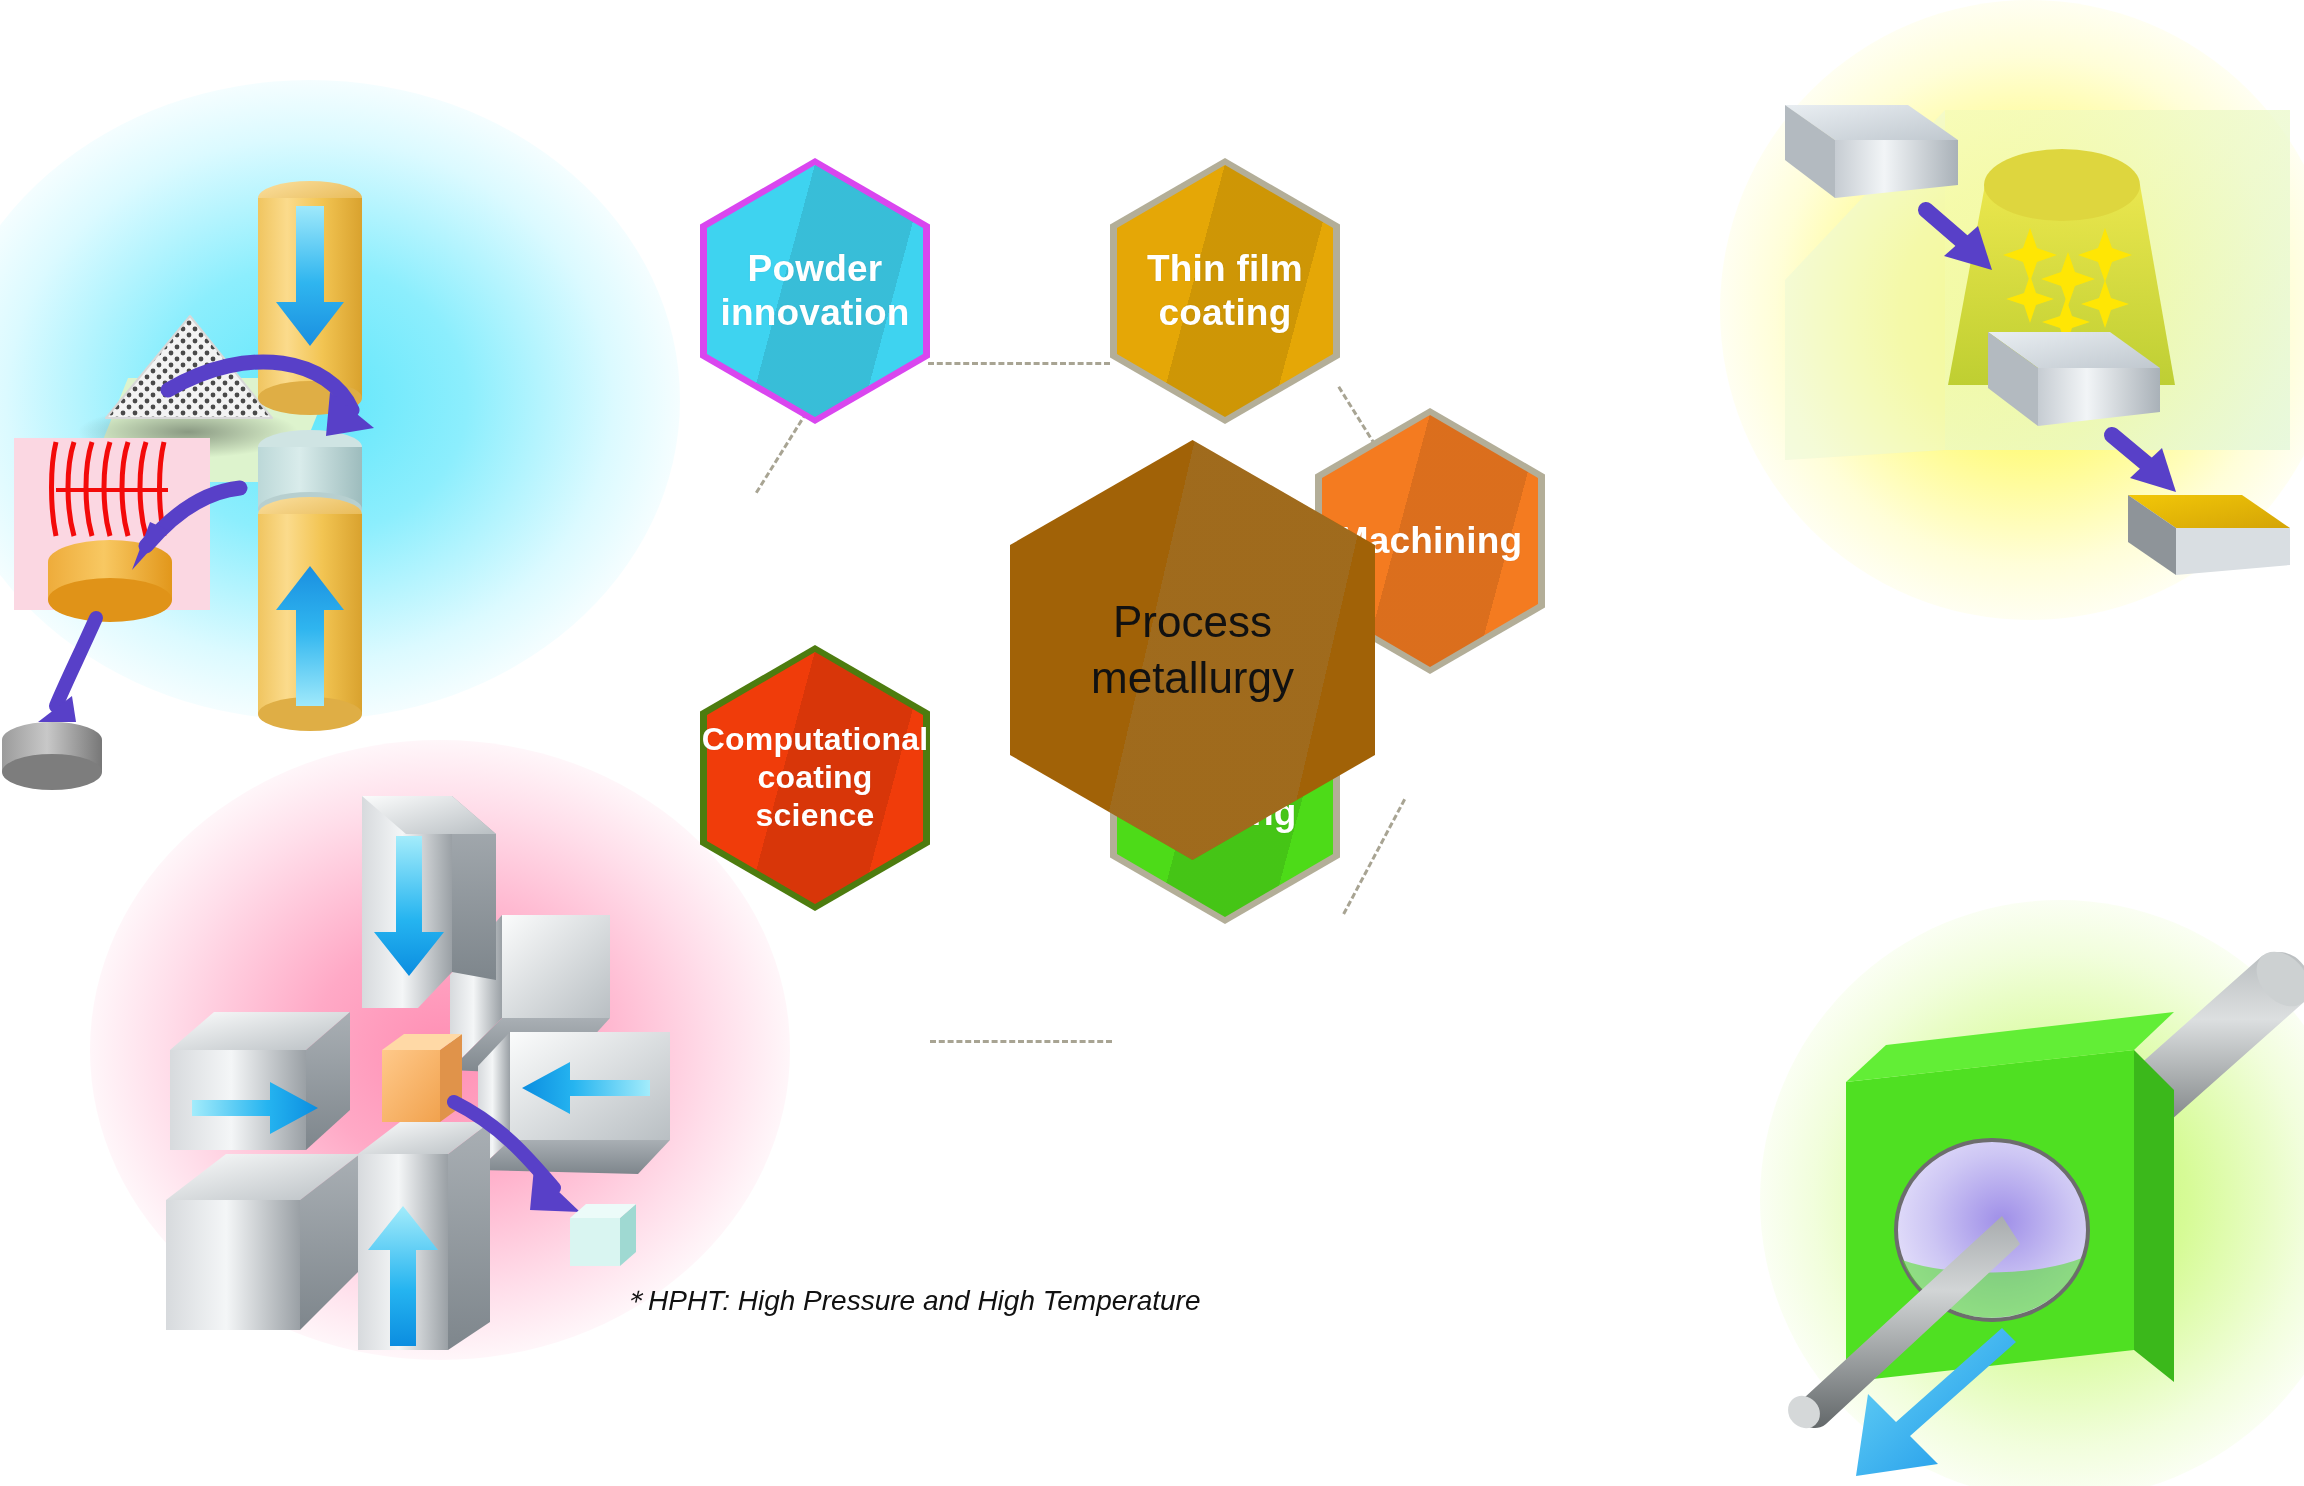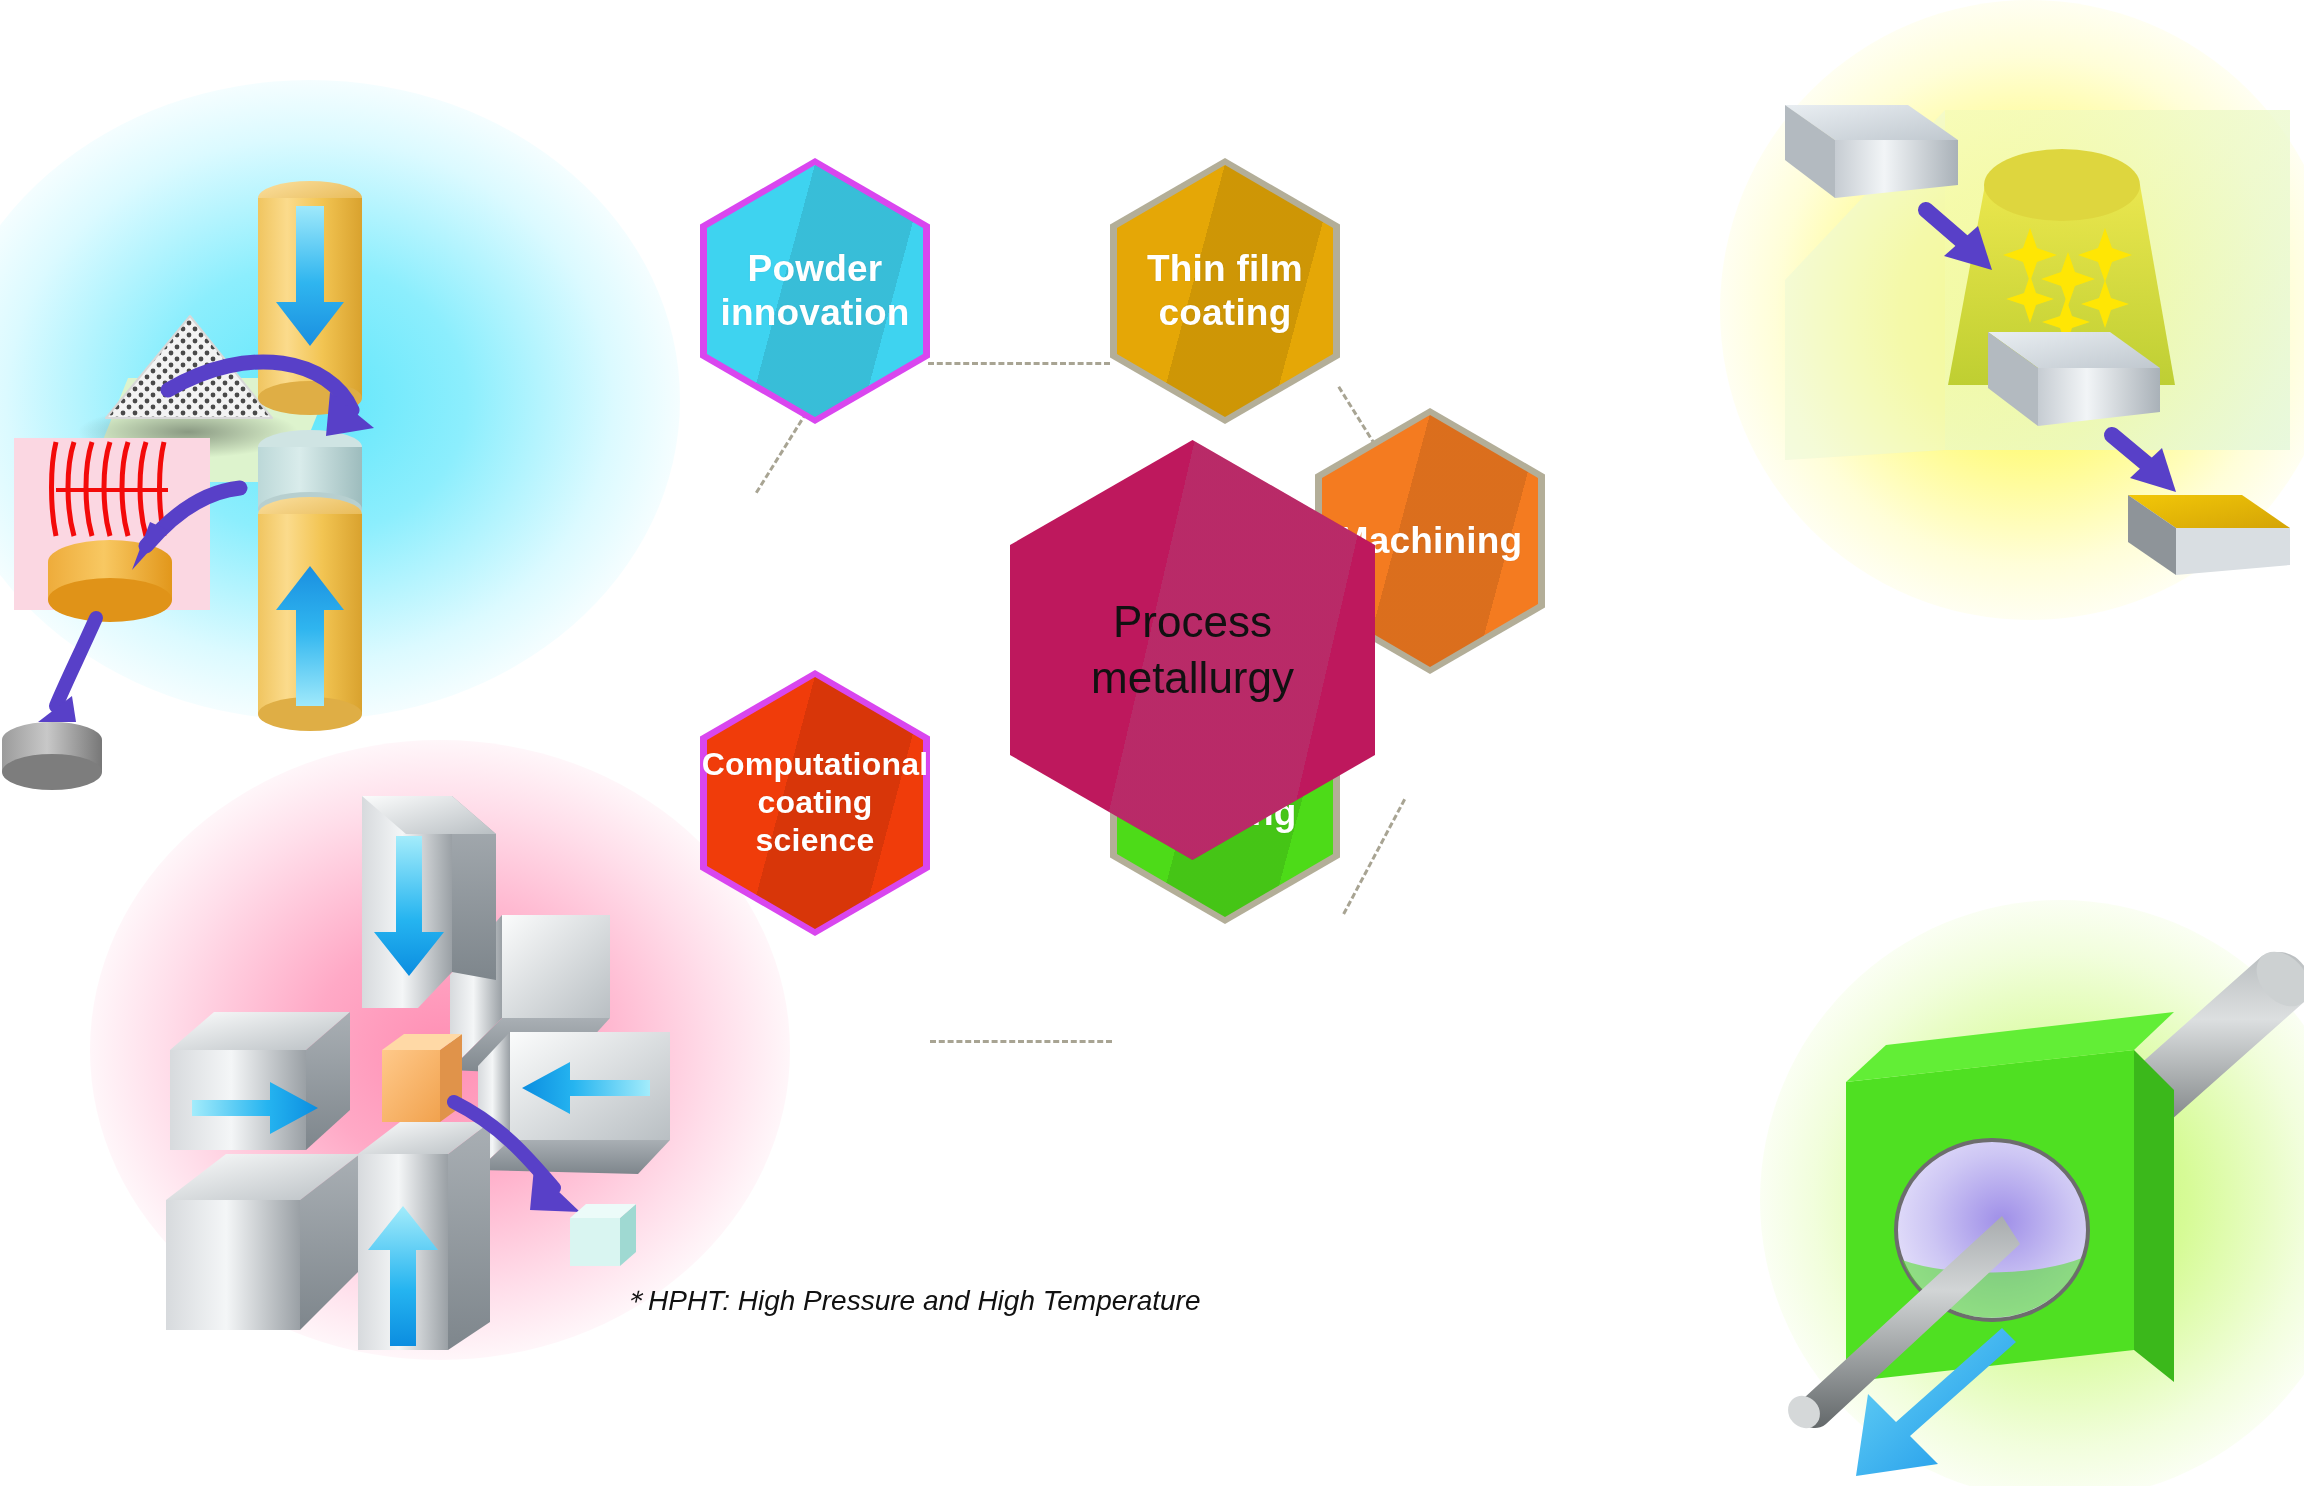--- a/index.html
+++ b/index.html
@@ -39,21 +39,21 @@
     background:linear-gradient(105deg, rgba(255,255,255,0) 38%, rgba(0,0,0,.10) 38%, rgba(0,0,0,.10) 78%, rgba(255,255,255,0) 78%);
   }
   .hex .lbl{position:relative;z-index:3;font-size:37px;font-weight:600;
     letter-spacing:.2px;padding:0 10px;text-shadow:0 0 2px rgba(0,0,0,.07);}
   .hex.small .lbl{font-size:32px;}
 
   
   .hex-center{
     position:absolute;left:310px;top:300px;width:365px;height:420px;
     clip-path:polygon(50% 0%,100% 25%,100% 75%,50% 100%,0% 75%,0% 25%);
-    background:#be185d;
+    background:#a16207;
     display:flex;align-items:center;justify-content:center;
   }
   .hex-center .sheen2{
     position:absolute;inset:0;
     clip-path:polygon(50% 0%,100% 25%,100% 75%,50% 100%,0% 75%,0% 25%);
     background:linear-gradient(103deg, rgba(255,255,255,0) 40%, rgba(150,165,175,.13) 40%, rgba(150,165,175,.13) 80%, rgba(255,255,255,0) 80%);
   }
   .hex-center .ctext{position:relative;z-index:3;color:#111;font-size:44px;
     font-weight:400;text-align:center;line-height:1.28;}
 
@@ -436,21 +436,21 @@
 
     <div class="hex" style="left:410px;top:518px;background:#b3ae98;">
       <div class="inner" style="background:#4ddb18;"></div>
       <div class="sheen"></div>
       <div class="lbl">
         <span>Wire</span><br>
         <span>drawing</span>
       </div>
     </div>
 
-    <div class="hex small" style="left:0px;top:530px;background:#d946ef;">
+    <div class="hex small" style="left:0px;top:505px;background:#4d7c0f;">
       <div class="inner" style="background:#f03c0a;"></div>
       <div class="sheen"></div>
       <div class="lbl">
         <span>Computational</span><br>
         <span>coating science</span>
       </div>
     </div>
 
 
     <div class="hex-center">

